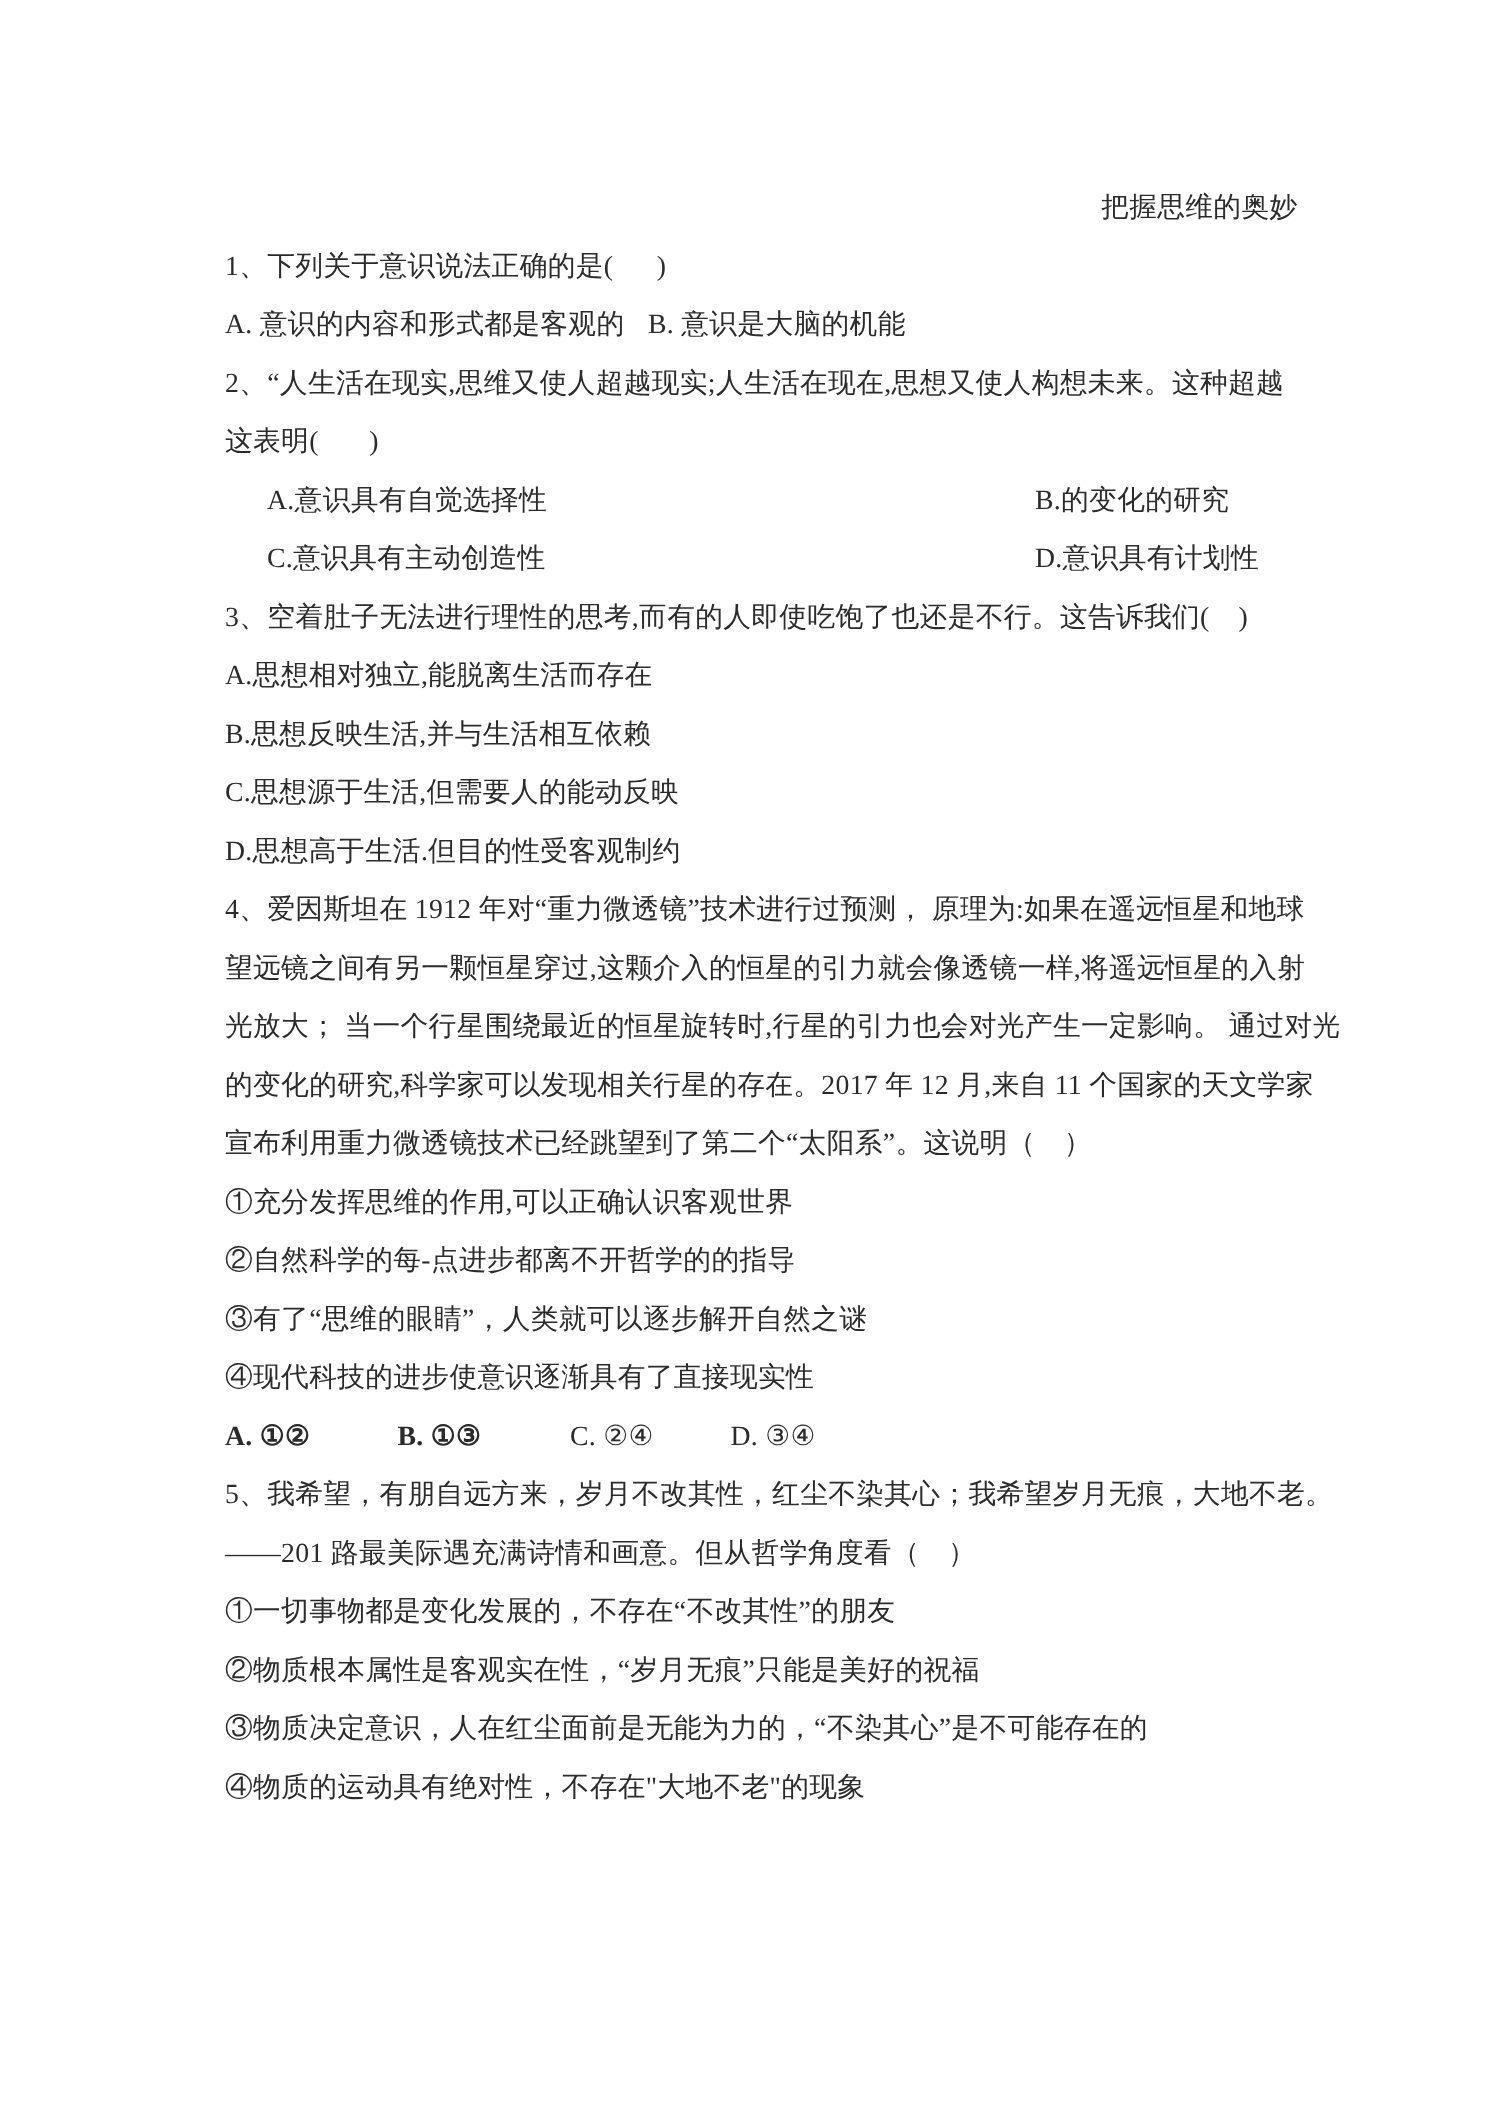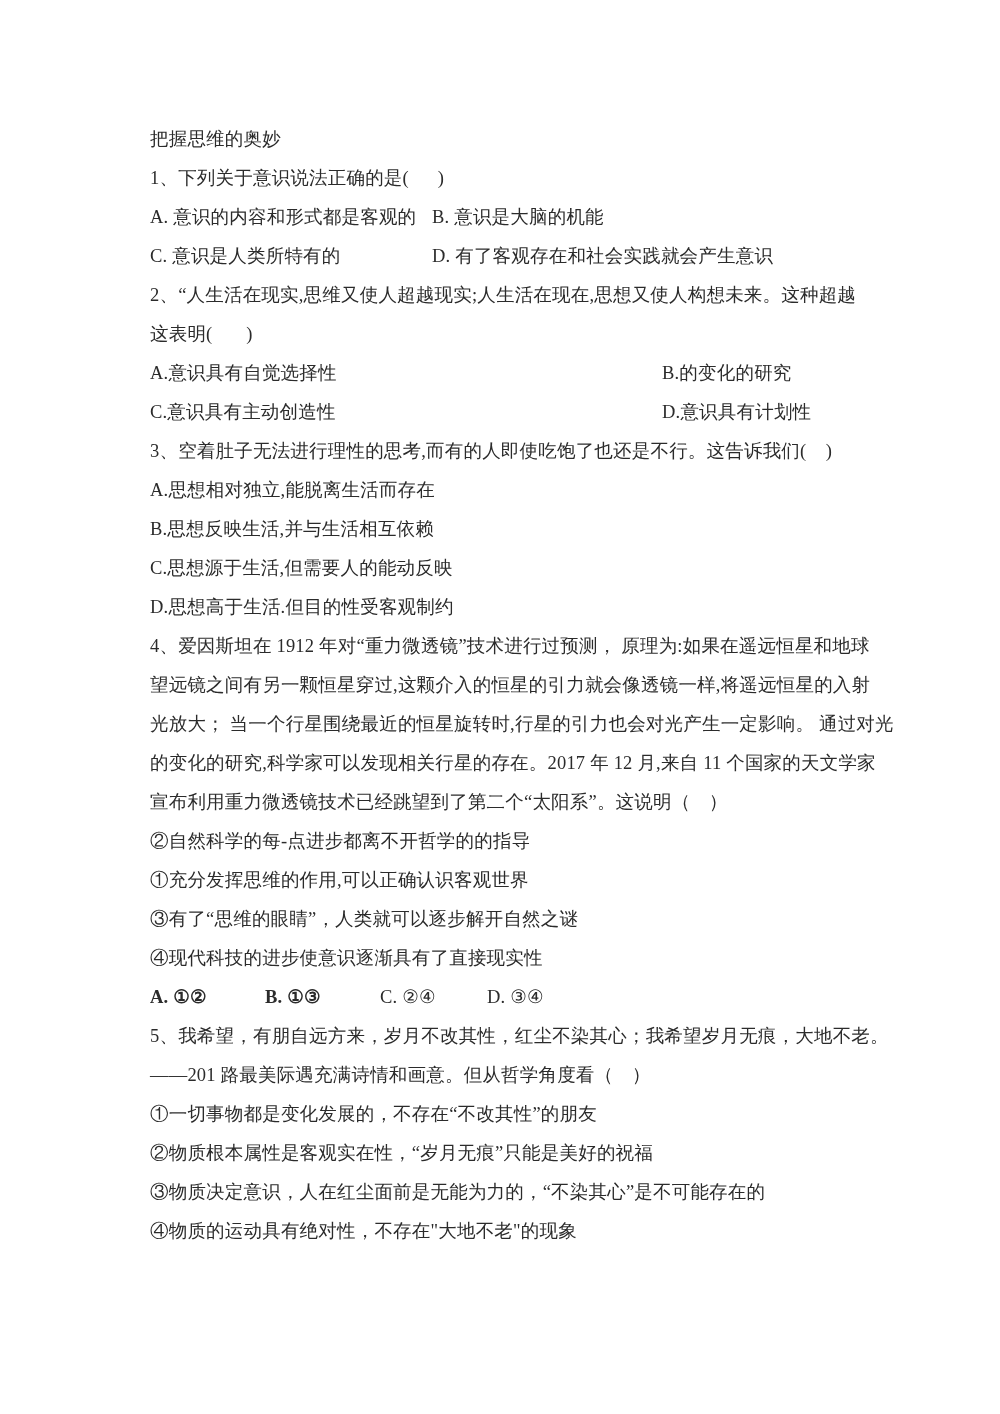--- a/index.html
+++ b/index.html
@@ -18,44 +18,40 @@
     top: 120px;
     width: 715px;
     font-size: 18.5px;
   }
   .line {
     height: 39px;
     line-height: 39px;
     white-space: pre;
     letter-spacing: 0.2px;
   }
-  .title { text-align: left; }
+  .title { text-align: right; }
   .cols { display: flex; }
   .cols span { white-space: pre; display: inline-block; }
   .c282 { width: 282px; }
-  .c512 { width: 512px; }
+  .c512 { width: 512px; margin-left: 28px; }
   .c115 { width: 115px; font-weight: bold; }
   .c107 { width: 107px; }
 </style>
 </head>
 <body>
 
 <div class="page">
   <div class="content">
 
     <div class="line title">把握思维的奥妙</div>
 
     <div class="line">1、下列关于意识说法正确的是(      )</div>
     <div class="line cols">
       <span class="c282">A. 意识的内容和形式都是客观的</span>
       <span>B. 意识是大脑的机能</span>
-    </div>
-    <div class="line cols">
-      <span class="c282">C. 意识是人类所特有的</span>
-      <span>D. 有了客观存在和社会实践就会产生意识</span>
     </div>
 
     <div class="line">2、“人生活在现实,思维又使人超越现实;人生活在现在,思想又使人构想未来。这种超越</div>
     <div class="line">这表明(       )</div>
     <div class="line cols">
       <span class="c512">A.意识具有自觉选择性</span>
       <span>B.的变化的研究</span>
     </div>
     <div class="line cols">
       <span class="c512">C.意识具有主动创造性</span>
@@ -66,22 +62,22 @@
     <div class="line">A.思想相对独立,能脱离生活而存在</div>
     <div class="line">B.思想反映生活,并与生活相互依赖</div>
     <div class="line">C.思想源于生活,但需要人的能动反映</div>
     <div class="line">D.思想高于生活.但目的性受客观制约</div>
 
     <div class="line">4、爱因斯坦在 1912 年对“重力微透镜”技术进行过预测， 原理为:如果在遥远恒星和地球</div>
     <div class="line">望远镜之间有另一颗恒星穿过,这颗介入的恒星的引力就会像透镜一样,将遥远恒星的入射</div>
     <div class="line">光放大； 当一个行星围绕最近的恒星旋转时,行星的引力也会对光产生一定影响。 通过对光</div>
     <div class="line">的变化的研究,科学家可以发现相关行星的存在。2017 年 12 月,来自 11 个国家的天文学家</div>
     <div class="line">宣布利用重力微透镜技术已经跳望到了第二个“太阳系”。这说明（　）</div>
+    <div class="line">①充分发挥思维的作用,可以正确认识客观世界</div>
     <div class="line">②自然科学的每-点进步都离不开哲学的的指导</div>
-    <div class="line">①充分发挥思维的作用,可以正确认识客观世界</div>
     <div class="line">③有了“思维的眼睛”，人类就可以逐步解开自然之谜</div>
     <div class="line">④现代科技的进步使意识逐渐具有了直接现实性</div>
     <div class="line cols">
       <span class="c115">A. ①②</span>
       <span class="c115">B. ①③</span>
       <span class="c107">C. ②④</span>
       <span>D. ③④</span>
     </div>
 
     <div class="line">5、我希望，有朋自远方来，岁月不改其性，红尘不染其心；我希望岁月无痕，大地不老。</div>

